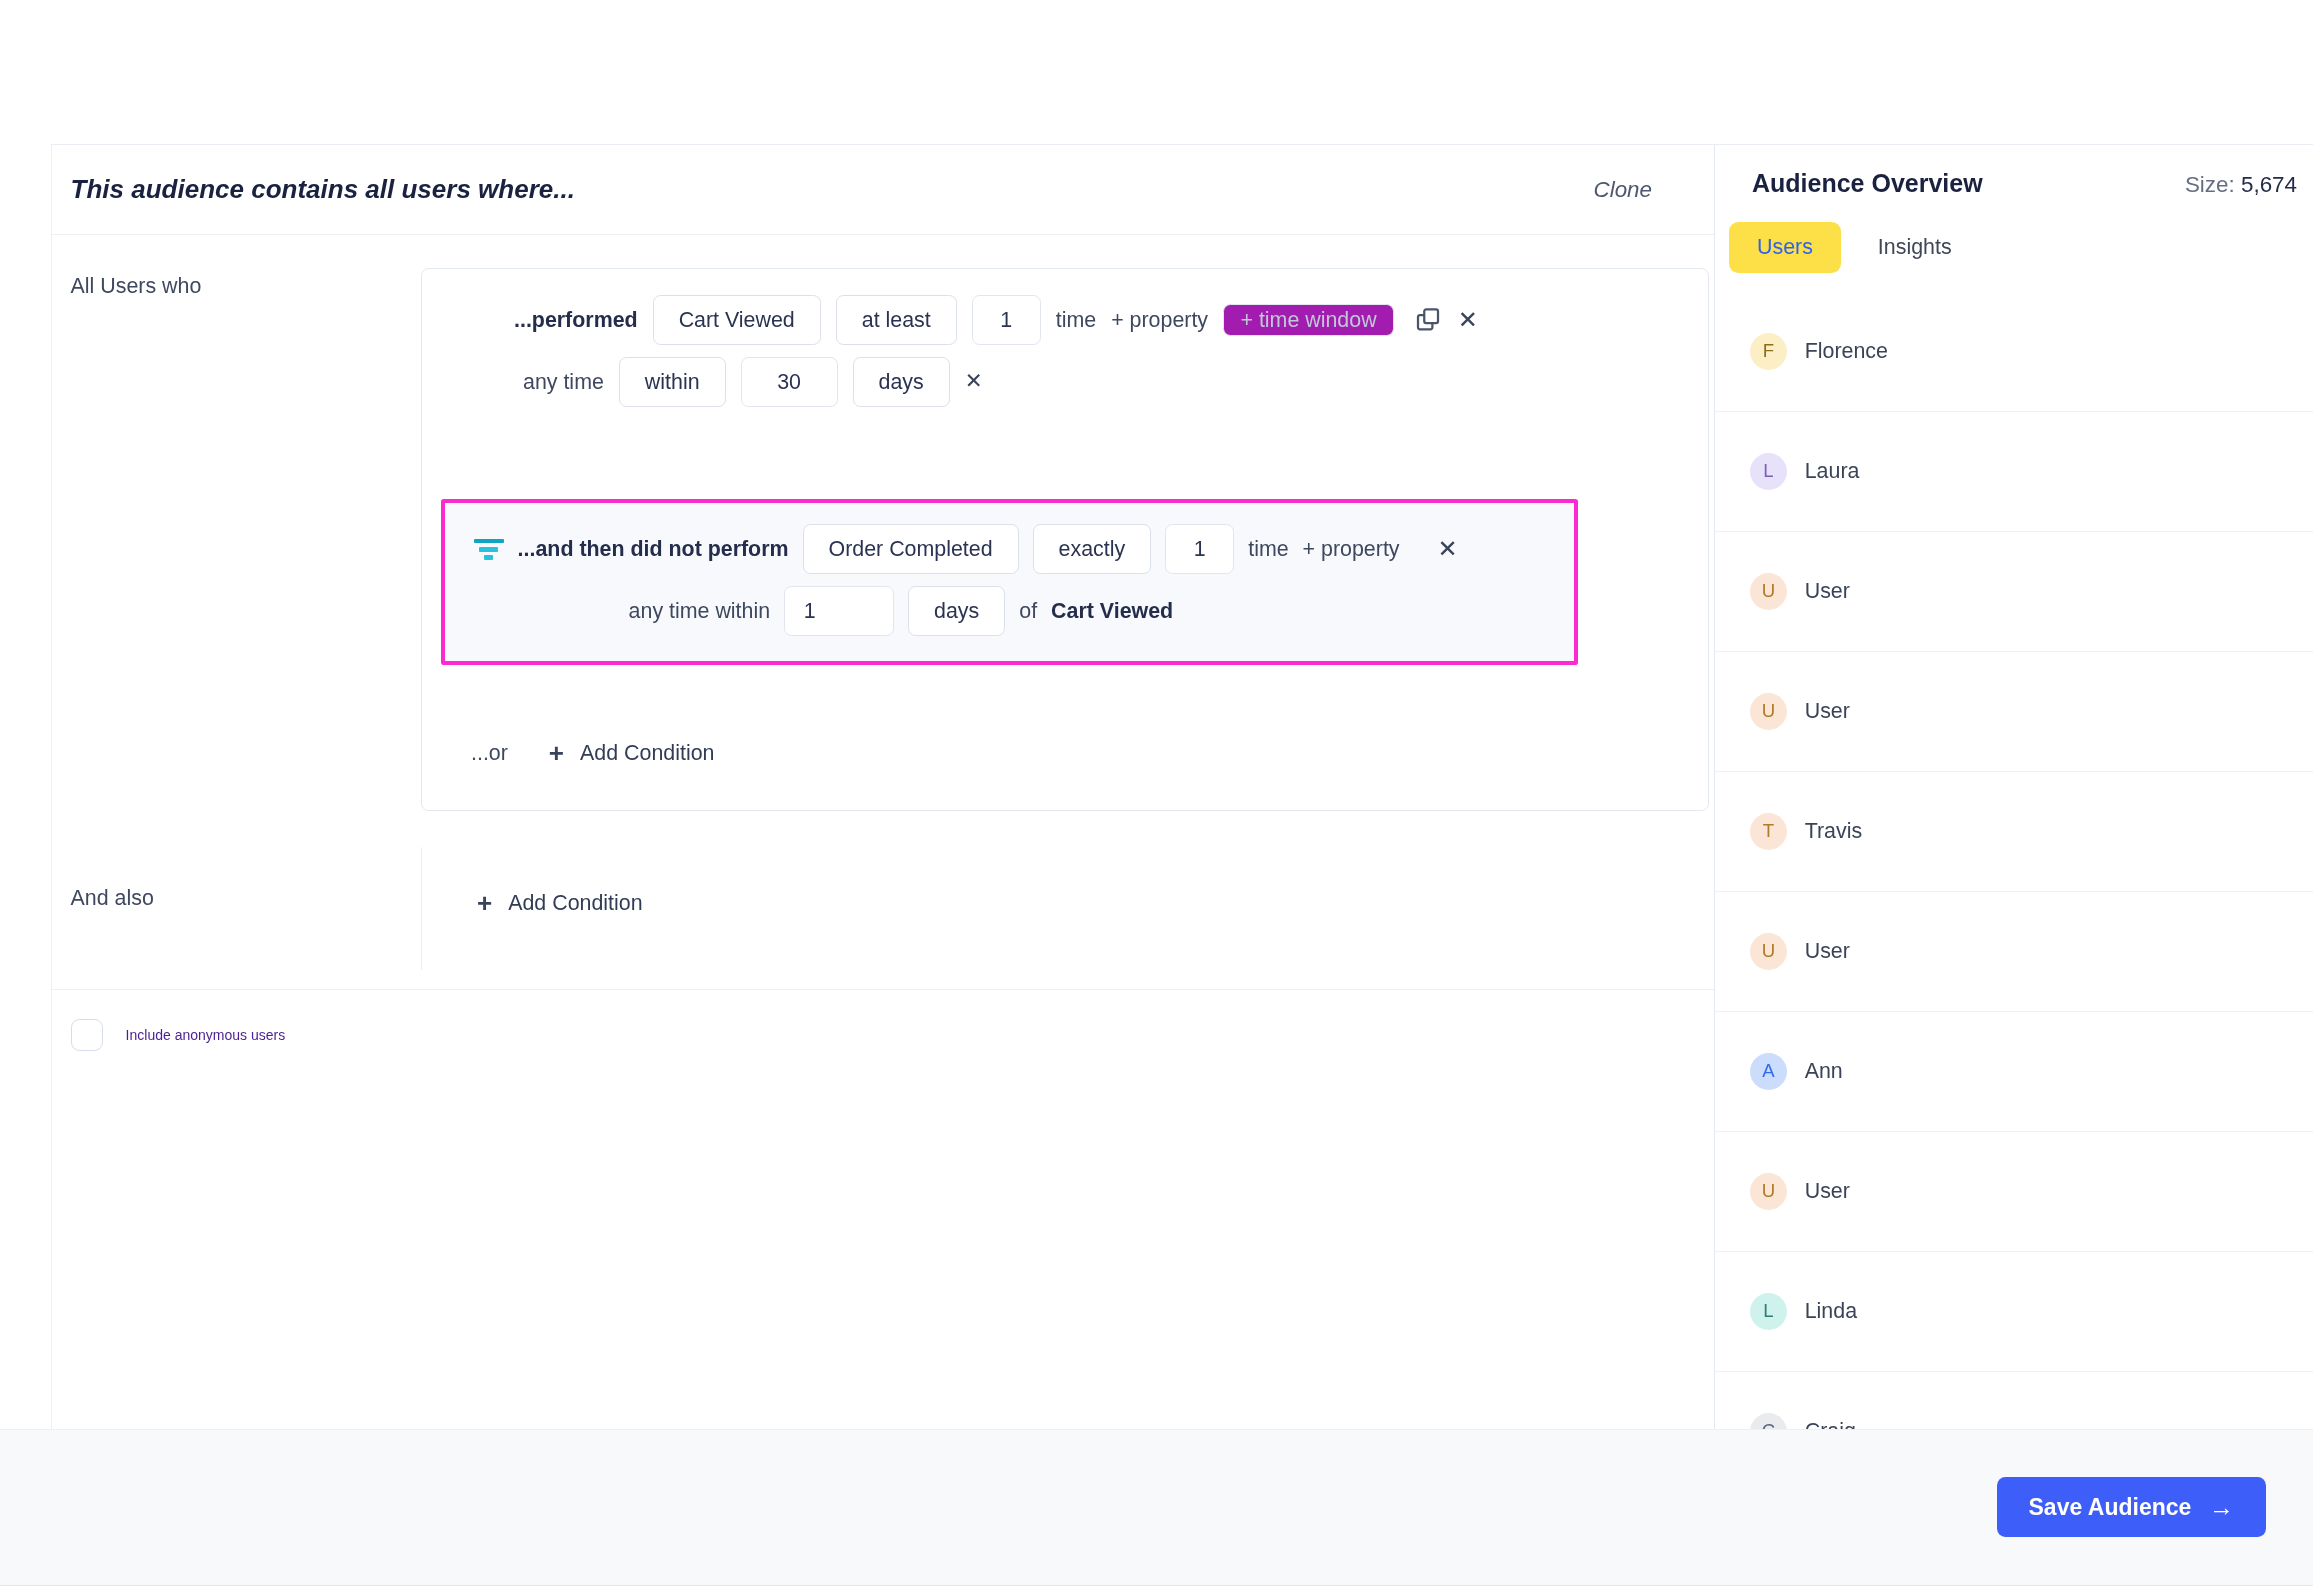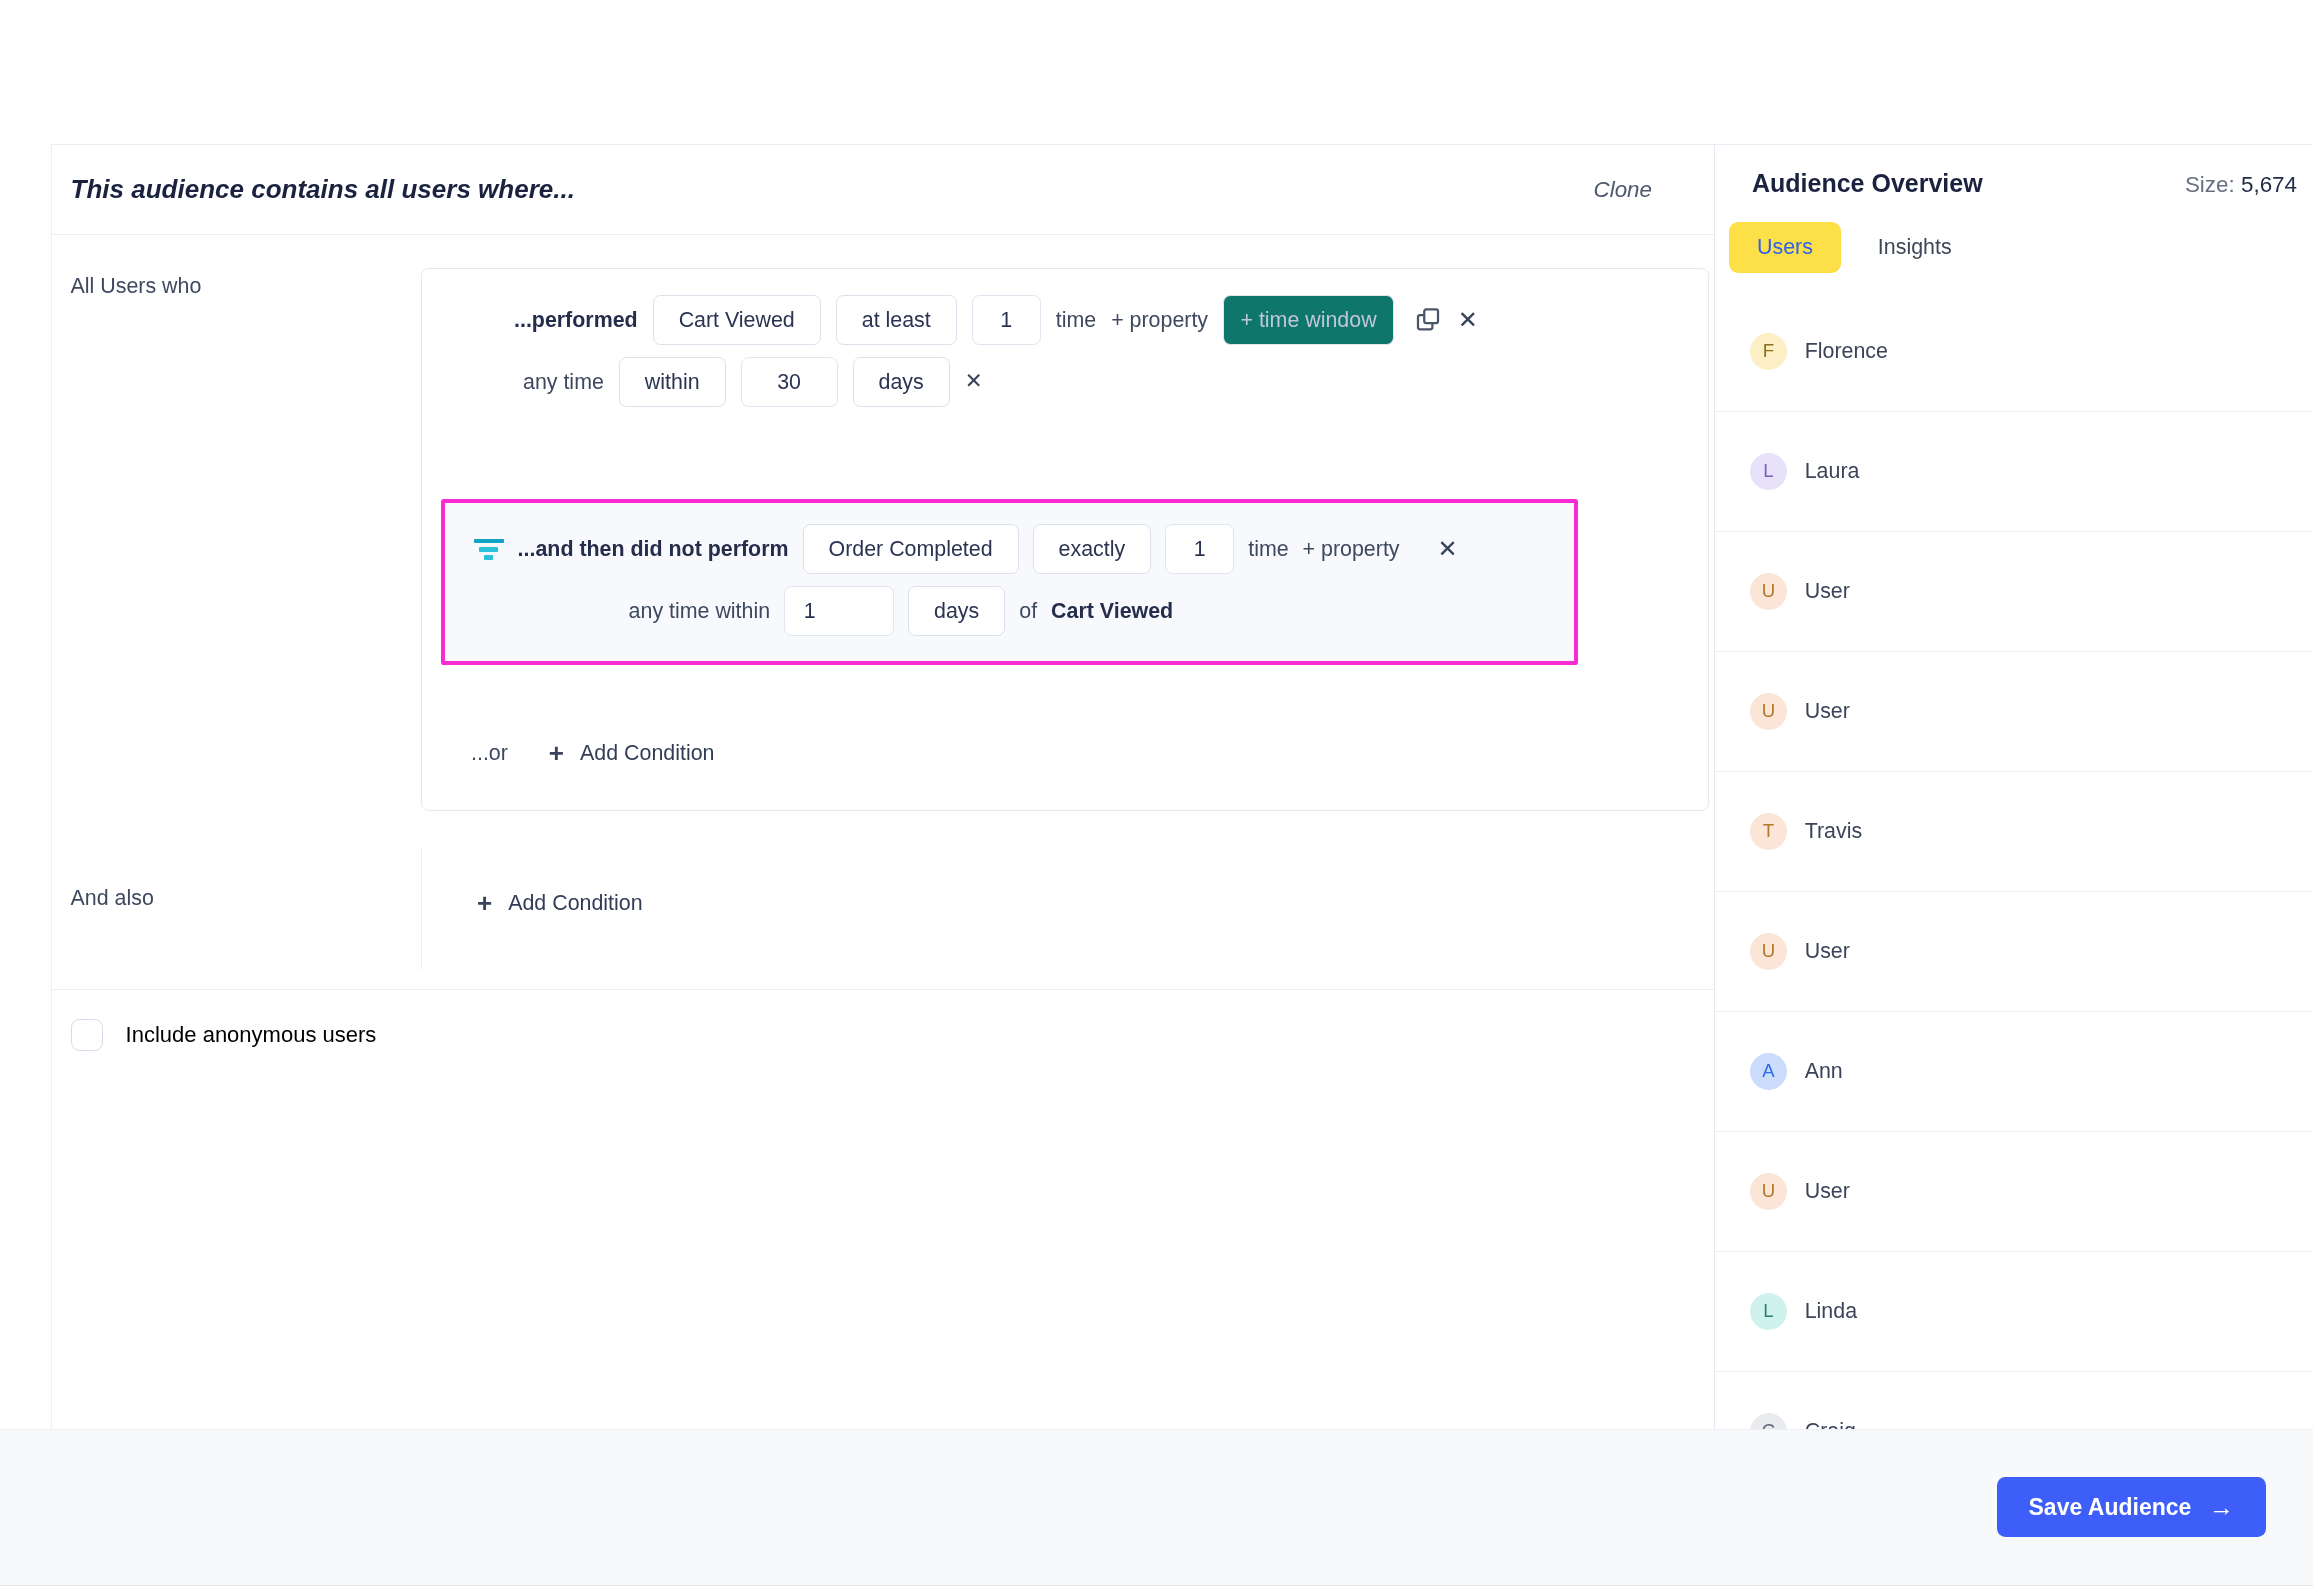--- a/index.html
+++ b/index.html
@@ -33,21 +33,21 @@
   .row1 { margin:26px 0 0 92px; }
   .row2 { margin:12px 0 0 101px; }
   .bold-label { font-size:21.4px; font-weight:700; color:#242D4B; }
   .plain-label { font-size:21.4px; color:#3E485E; }
 
   .pill-btn { height:50px; background:#fff; border:1.9px solid #DBE0EB; border-radius:7.5px;
               display:inline-flex; align-items:center; justify-content:center;
               padding:0 25px; font-size:21.4px; color:#2A3352; cursor:pointer; white-space:nowrap; }
   .num-input { width:69px; height:50px; background:#fff; border:1.9px solid #E0E5EF;
                border-radius:7.5px; text-align:center; font-size:21.4px; color:#2A3352; }
-  .ghost-btn { height:50px; width:171px; background:#0f766e; border:1.9px solid #E3E7F0;
+  .ghost-btn { height:32px; width:171px; background:#a21caf; border:1.9px solid #E3E7F0;
                border-radius:7.5px; display:inline-flex; align-items:center; justify-content:center;
                font-size:21.4px; color:#C0C7D8; cursor:pointer; }
   .close-x { font-size:24px; color:#39445C; cursor:pointer; line-height:1; }
   .copy-icon { display:inline-flex; cursor:pointer; margin-left:3.7px; }
 
   
   .funnel { display:inline-flex; flex-direction:column; align-items:center; gap:3.7px; flex:none; }
   .funnel i { display:block; height:4.7px; border-radius:0.9px; }
   .funnel .b1 { width:30px; } .funnel .b2 { width:19.6px; } .funnel .b3 { width:8.4px; }
   .funnel-gray .b1 { background:#6F7B92; } .funnel-gray .b2 { background:#AEB6C6; }
@@ -80,21 +80,21 @@
   .and-also { position:absolute; left:0; top:702px; height:123px; right:0; }
   .and-also .sec-label { position:absolute; left:18.6px; top:39px; font-size:21.4px; color:#3E485E; }
   .and-also .v-line { position:absolute; left:369px; top:0; bottom:0; width:0.9px; background:#ECEFF4; }
   .and-also .add-condition { position:absolute; left:425px; top:43px; }
 
   .divider2 { position:absolute; left:0; right:0; top:844px; height:0.9px; background:#ECEFF4; }
 
   .anon-row { position:absolute; left:18.6px; top:874px; display:flex; align-items:center; gap:23px; }
   .checkbox { width:32px; height:32px; border:1.9px solid #D7DCEA; border-radius:8.4px;
               background:#fff; cursor:pointer; flex:none; }
-  .anon-label { font-size:22px; color:#000000; }
+  .anon-label { font-size:14px; color:#4c1d95; }
 
   
   .sb-header { display:flex; align-items:baseline; justify-content:space-between;
                padding:24px 17px 0 37px; }
   .sb-title { font-size:25px; font-weight:700; color:#1A2240; }
   .sb-size { font-size:22.4px; color:#666F82; }
   .sb-size b { font-weight:400; color:#232C49; }
   .sb-tabs { display:flex; align-items:center; margin:24px 0 0 14px; }
   .tab-pill { background:#fde047; color:#2E62EC; font-size:21.4px; padding:13px 28px;
               border-radius:9.3px; cursor:pointer; }

